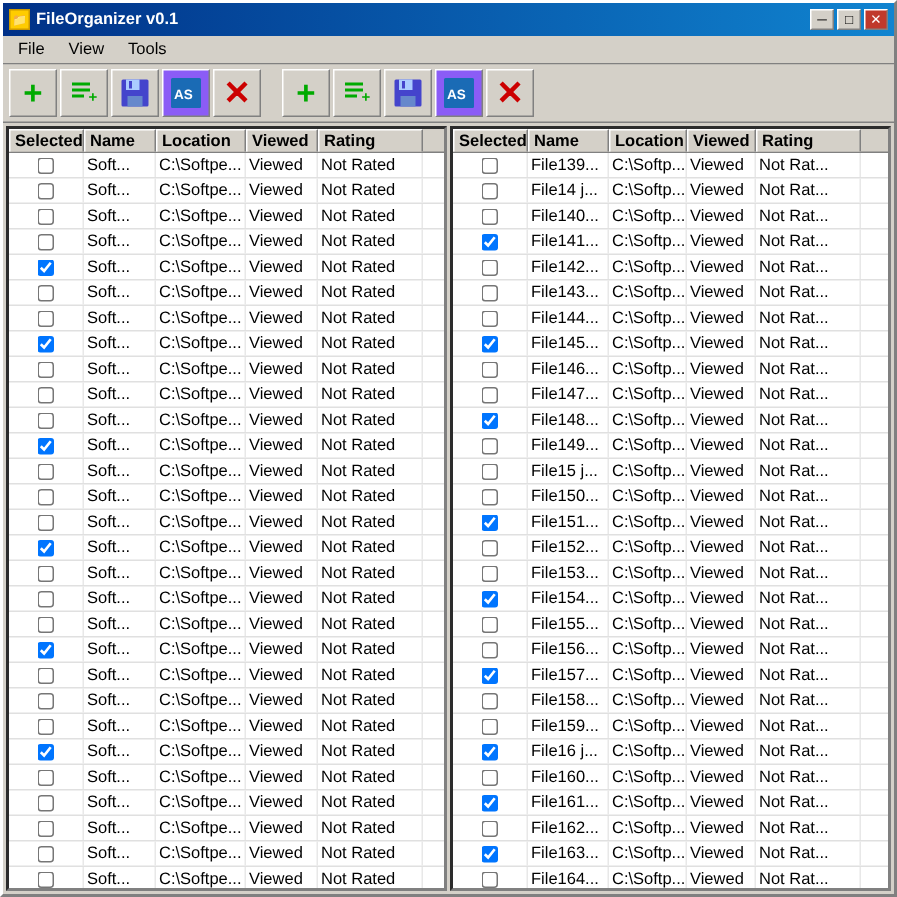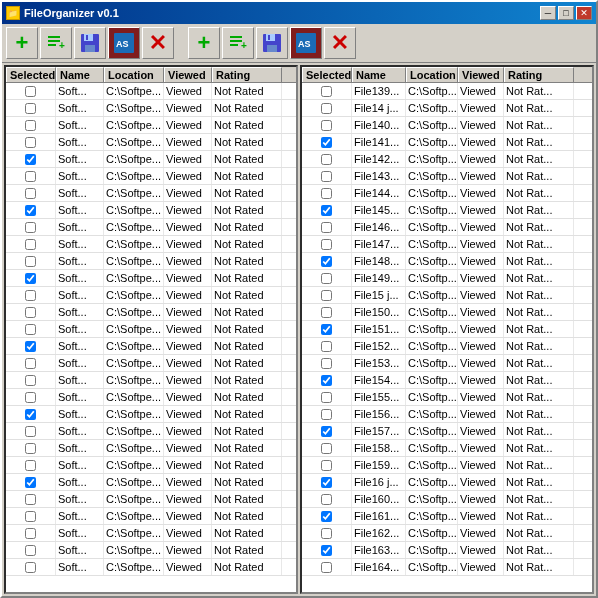--- a/index.html
+++ b/index.html
@@ -111,21 +111,21 @@
       border: 1px solid #ffffff;
       border-right-color: #808080;
       border-bottom-color: #808080;
       background: #d4d0c8;
       display: flex;
       align-items: center;
       justify-content: center;
       cursor: pointer;
       font-size: 18px;
     }
-    .tool-btn.as-btn { background: #7f1d1d; color: white; font-size: 10px; font-weight: bold; }
+    .tool-btn.as-btn { background: #8b5cf6; color: white; font-size: 10px; font-weight: bold; }
 
     .main-content {
       display: flex;
       flex: 1;
       overflow: hidden;
       gap: 2px;
       padding: 2px;
     }
 
     .table-panel {
@@ -229,20 +229,25 @@
       <div class="title-icon">📁</div>
       <span class="title-text">FileOrganizer v0.1</span>
     </div>
     <div class="title-buttons">
       <div class="title-btn">─</div>
       <div class="title-btn">□</div>
       <div class="title-btn close-btn">✕</div>
     </div>
   </div>
 
+  <div class="menu-bar">
+    <div class="menu-item">File</div>
+    <div class="menu-item">View</div>
+    <div class="menu-item">Tools</div>
+  </div>
 
   <div class="toolbar">
 
     <div class="tool-btn" style="color:#00aa00; font-size:22px; font-weight:bold;">+</div>
     <div class="tool-btn" style="color:#00aa00; font-size:14px;">
       <svg width="20" height="20" viewBox="0 0 20 20">
           <rect x="2" y="3" width="12" height="2" fill="#00aa00"></rect>
           <rect x="2" y="7" width="12" height="2" fill="#00aa00"></rect>
           <rect x="2" y="11" width="8" height="2" fill="#00aa00"></rect>
           <text x="13" y="16" font-size="10" fill="#00aa00" font-weight="bold">+</text>

